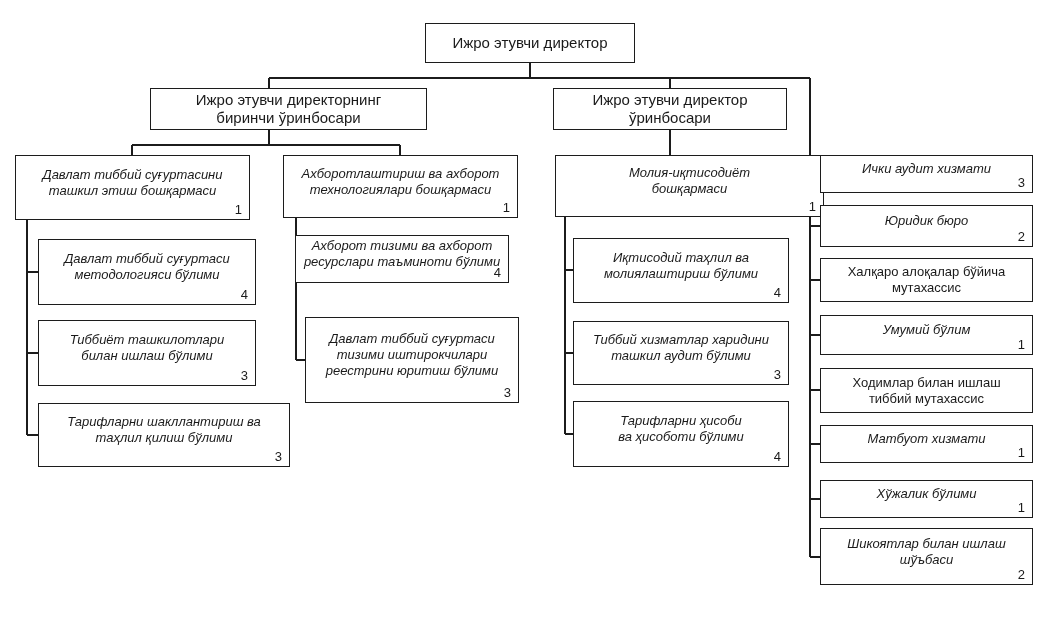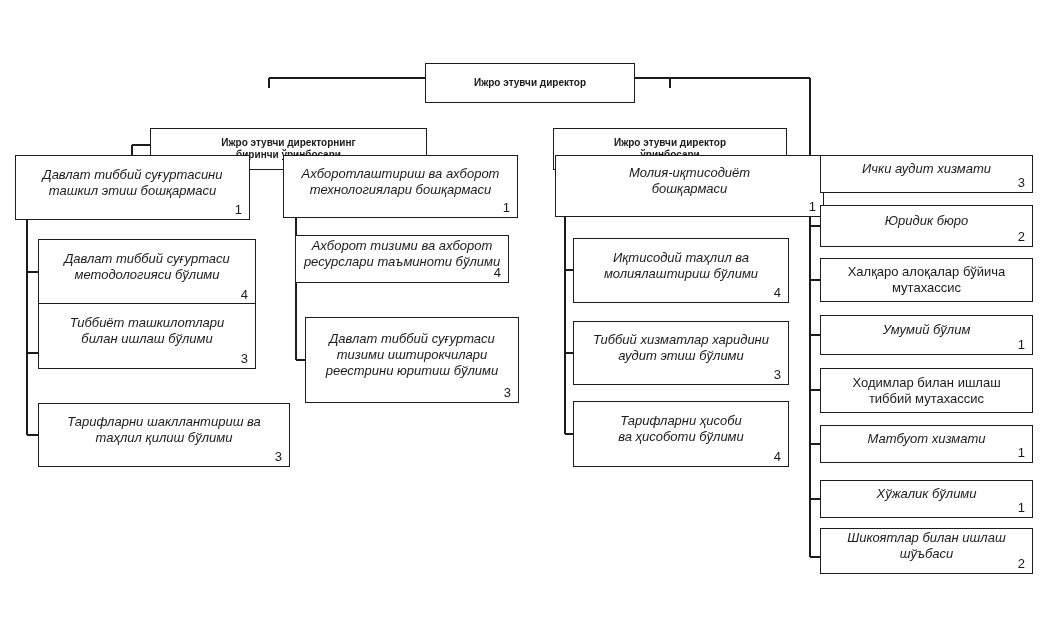--- a/index.html
+++ b/index.html
@@ -9,21 +9,21 @@
   }
   #wires { position:absolute; left:0; top:0; width:1048px; height:632px; pointer-events:none; }
   .box {
     position:absolute; box-sizing:border-box; background:#ffffff;
     border:1.6px solid #1c1c1c; display:flex; align-items:center; justify-content:center;
     text-align:center; font-size:13px; line-height:1.22; padding:2px 6px;
   }
   .box .lbl { white-space:pre-line; display:block; }
   .box.has-cnt .lbl { transform:translateY(-5px);font-style:italic; }
   .box .cnt { position:absolute; right:7px; bottom:1px; font-size:13px; }
-  .box.bold { font-weight:bold; font-size:10px;margin-top:40px; }
+  .box.bold { font-weight:normal; font-size:15px; }
 </style>
 </head>
 <body>
 
 <div id="canvas">
 
   <svg id="wires" width="1048" height="632" viewBox="0 0 1048 632" stroke="#1c1c1c" stroke-width="1.6" shape-rendering="crispEdges">
 
     <line x1="530" y1="63" x2="530" y2="78"></line>
     <line x1="269" y1="78" x2="810" y2="78"></line>
@@ -79,21 +79,21 @@
   <div class="box has-cnt" style="left:15px; top:155px; width:235px; height:65px">
     <span class="lbl">Давлат тиббий суғуртасини
 ташкил этиш бошқармаси</span>
     <span class="cnt">1</span>
   </div>
   <div class="box has-cnt" style="left:38px; top:239px; width:218px; height:66px">
     <span class="lbl">Давлат тиббий суғуртаси
 методологияси бўлими</span>
     <span class="cnt">4</span>
   </div>
-  <div class="box has-cnt" style="left:38px; top:303px; width:218px; height:66px">
+  <div class="box has-cnt" style="left:38px; top:320px; width:218px; height:66px">
     <span class="lbl">Тиббиёт ташкилотлари
 билан ишлаш бўлими</span>
     <span class="cnt">3</span>
   </div>
   <div class="box has-cnt" style="left:38px; top:403px; width:252px; height:64px">
     <span class="lbl">Тарифларни шакллантириш ва
 таҳлил қилиш бўлими</span>
     <span class="cnt">3</span>
   </div>
 
@@ -119,21 +119,21 @@
 бошқармаси</span>
     <span class="cnt">1</span>
   </div>
   <div class="box has-cnt" style="left:573px; top:238px; width:216px; height:65px">
     <span class="lbl">Иқтисодий таҳлил ва
 молиялаштириш бўлими</span>
     <span class="cnt">4</span>
   </div>
   <div class="box has-cnt" style="left:573px; top:321px; width:216px; height:64px">
     <span class="lbl">Тиббий хизматлар харидини
-аудит этиш бўлими</span>
+ташкил аудит бўлими</span>
     <span class="cnt">3</span>
   </div>
   <div class="box has-cnt" style="left:573px; top:401px; width:216px; height:66px">
     <span class="lbl">Тарифларни ҳисоби
 ва ҳисоботи бўлими</span>
     <span class="cnt">4</span>
   </div>
 
   <div class="box has-cnt" style="left:820px; top:155px; width:213px; height:38px">
     <span class="lbl">Ички аудит хизмати</span>
@@ -156,19 +156,19 @@
 тиббий мутахассис</span>
   </div>
   <div class="box has-cnt" style="left:820px; top:425px; width:213px; height:38px">
     <span class="lbl">Матбуот хизмати</span>
     <span class="cnt">1</span>
   </div>
   <div class="box has-cnt" style="left:820px; top:480px; width:213px; height:38px">
     <span class="lbl">Хўжалик бўлими</span>
     <span class="cnt">1</span>
   </div>
-  <div class="box has-cnt" style="left:820px; top:528px; width:213px; height:46px">
+  <div class="box has-cnt" style="left:820px; top:528px; width:213px; height:57px">
     <span class="lbl">Шикоятлар билан ишлаш
 шўъбаси</span>
     <span class="cnt">2</span>
   </div>
 
 </div>
 
 </body></html>

